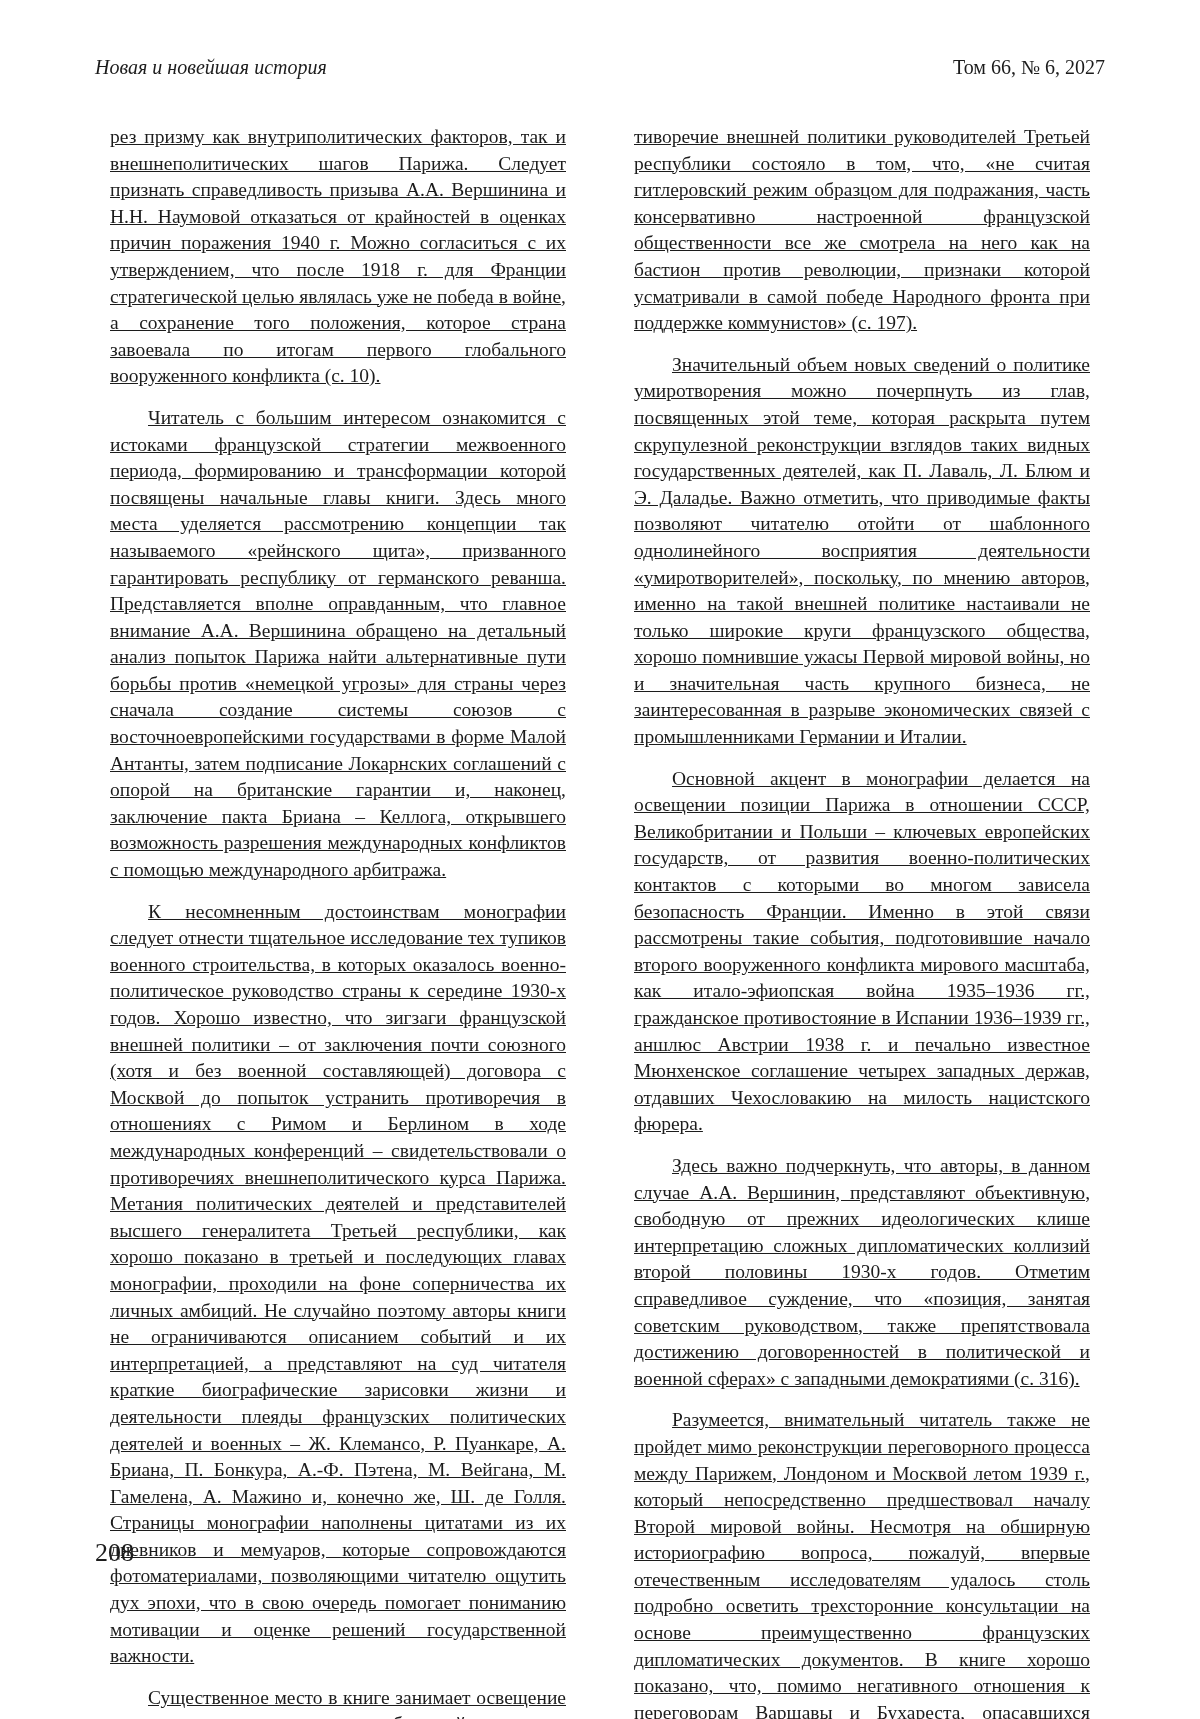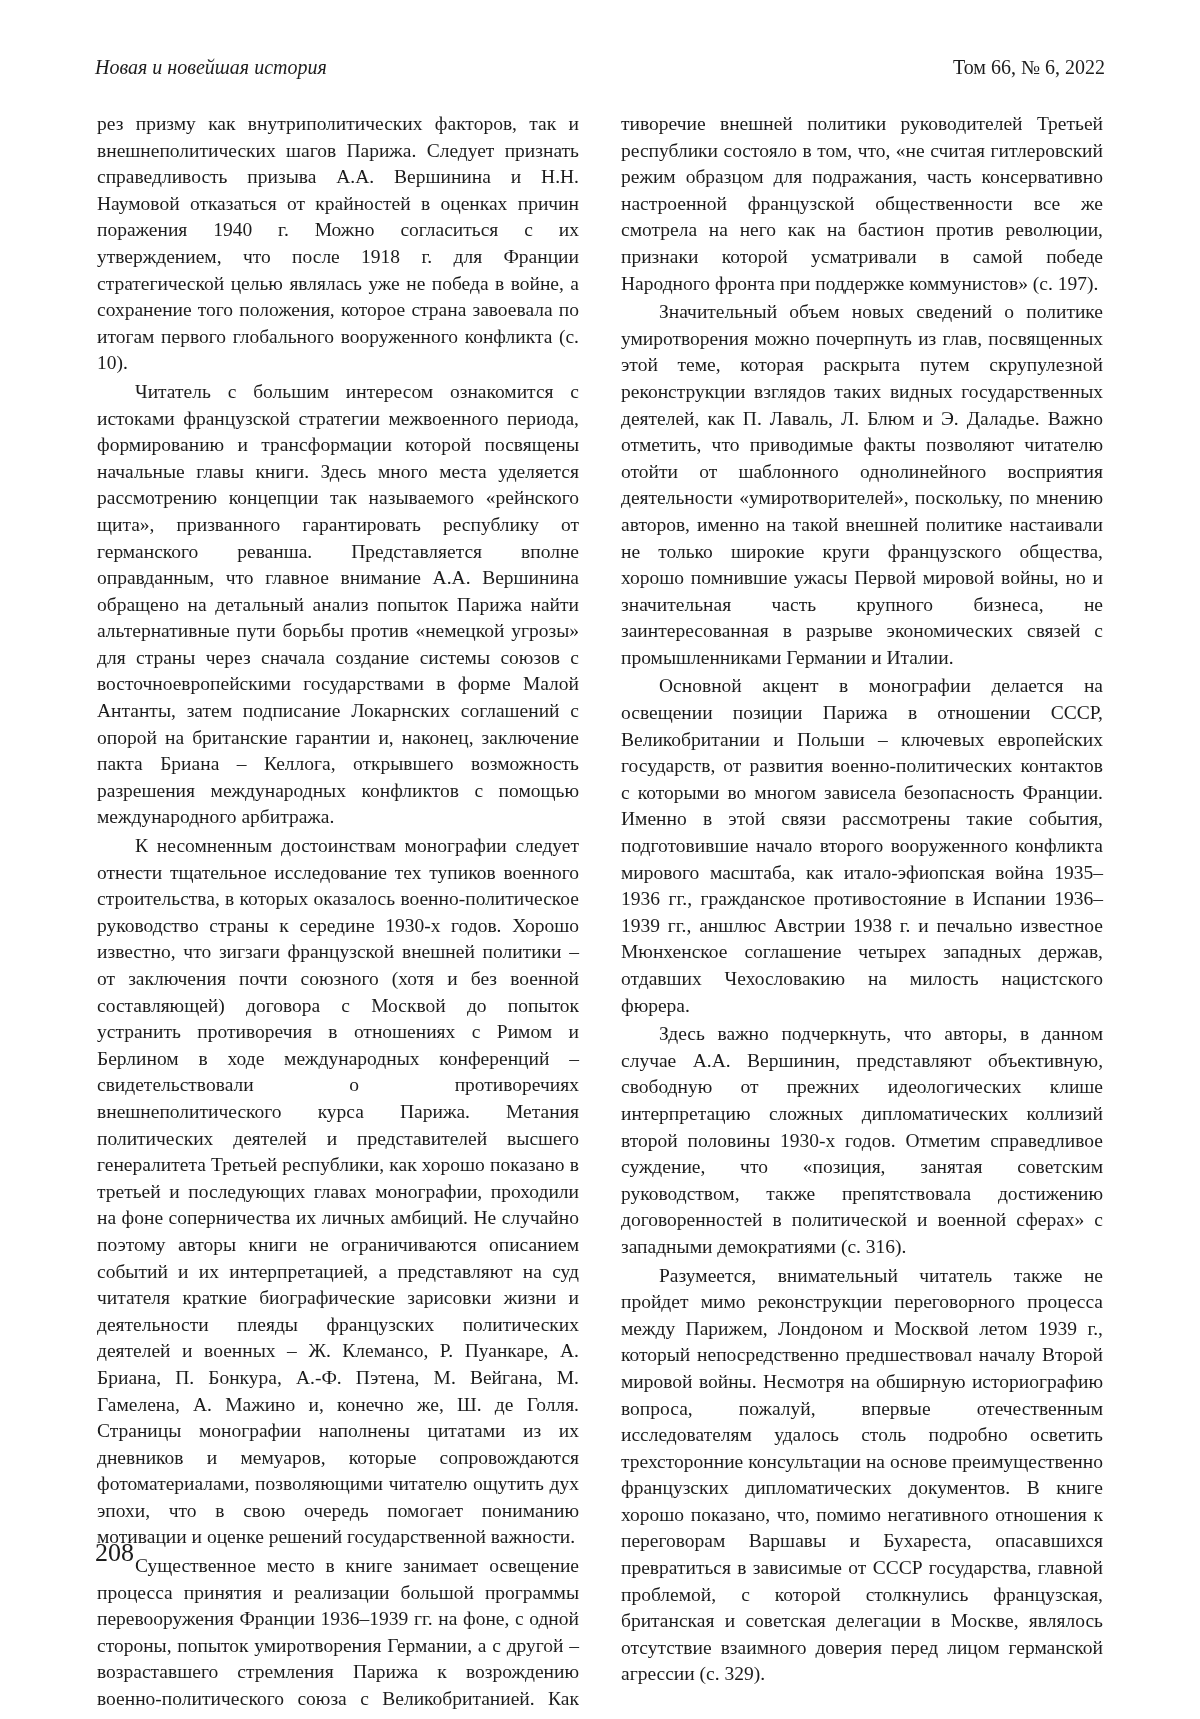--- a/index.html
+++ b/index.html
@@ -31,40 +31,41 @@
   .col {
     width: 486px;
     font-size: 19.5px;
     line-height: 26.6px;
     text-align: justify;
     hyphens: auto;
     -webkit-hyphens: auto;
   }
   .col p {
     text-indent: 38px;
-    margin: 2px;
+    margin: 15px;
+    text-decoration: underline;
   }
   .col p.cont {
     text-indent: 0;
   }
   .page-number {
     position: absolute;
     left: 95px;
     top: 1538px;
     font-size: 26px;
   }
 </style>
 </head>
 <body>
 
 <div class="page">
 
   <div class="page-header">
     <span class="journal-name">Новая и новейшая история</span>
-    <span class="issue-info">Том 66, № 6, 2022</span>
+    <span class="issue-info">Том 66, № 6, 2027</span>
   </div>
 
   <div class="columns">
 
     <div class="col">
       <p class="cont">рез призму как внутриполитических факторов, так и внешнеполитических шагов Парижа. Следует признать справедливость призыва А.А. Вершинина и Н.Н. Наумовой отказаться от крайностей в оценках причин поражения 1940 г. Можно согласиться с их утверждением, что после 1918 г. для Франции стратегической целью являлась уже не победа в войне, а сохранение того положения, которое страна завоевала по итогам первого глобального вооруженного конфликта (с. 10).</p>
       <p>Читатель с большим интересом ознакомится с истоками французской стратегии межвоенного периода, формированию и трансформации которой посвящены начальные главы книги. Здесь много места уделяется рассмотрению концепции так называемого «рейнского щита», призванного гарантировать республику от германского реванша. Представляется вполне оправданным, что главное внимание А.А. Вершинина обращено на детальный анализ попыток Парижа найти альтернативные пути борьбы против «немецкой угрозы» для страны через сначала создание системы союзов с восточноевропейскими государствами в форме Малой Антанты, затем подписание Локарнских соглашений с опорой на британские гарантии и, наконец, заключение пакта Бриана – Келлога, открывшего возможность разрешения международных конфликтов с помощью международного арбитража.</p>
       <p>К несомненным достоинствам монографии следует отнести тщательное исследование тех тупиков военного строительства, в которых оказалось военно-политическое руководство страны к середине 1930-х годов. Хорошо известно, что зигзаги французской внешней политики – от заключения почти союзного (хотя и без военной составляющей) договора с Москвой до попыток устранить противоречия в отношениях с Римом и Берлином в ходе международных конференций – свидетельствовали о противоречиях внешнеполитического курса Парижа. Метания политических деятелей и представителей высшего генералитета Третьей республики, как хорошо показано в третьей и последующих главах монографии, проходили на фоне соперничества их личных амбиций. Не случайно поэтому авторы книги не ограничиваются описанием событий и их интерпретацией, а представляют на суд читателя краткие биографические зарисовки жизни и деятельности плеяды французских политических деятелей и военных – Ж. Клемансо, Р. Пуанкаре, А. Бриана, П. Бонкура, А.-Ф. Пэтена, М. Вейгана, М. Гамелена, А. Мажино и, конечно же, Ш. де Голля. Страницы монографии наполнены цитатами из их дневников и мемуаров, которые сопровождаются фотоматериалами, позволяющими читателю ощутить дух эпохи, что в свою очередь помогает пониманию мотивации и оценке решений государственной важности.</p>
       <p>Существенное место в книге занимает освещение процесса принятия и реализации большой программы перевооружения Франции 1936–1939 гг. на фоне, с одной стороны, попыток умиротворения Германии, а с другой – возраставшего стремления Парижа к возрождению военно-политического союза с Великобританией. Как показано авторами, трагическое про-</p>
     </div>

